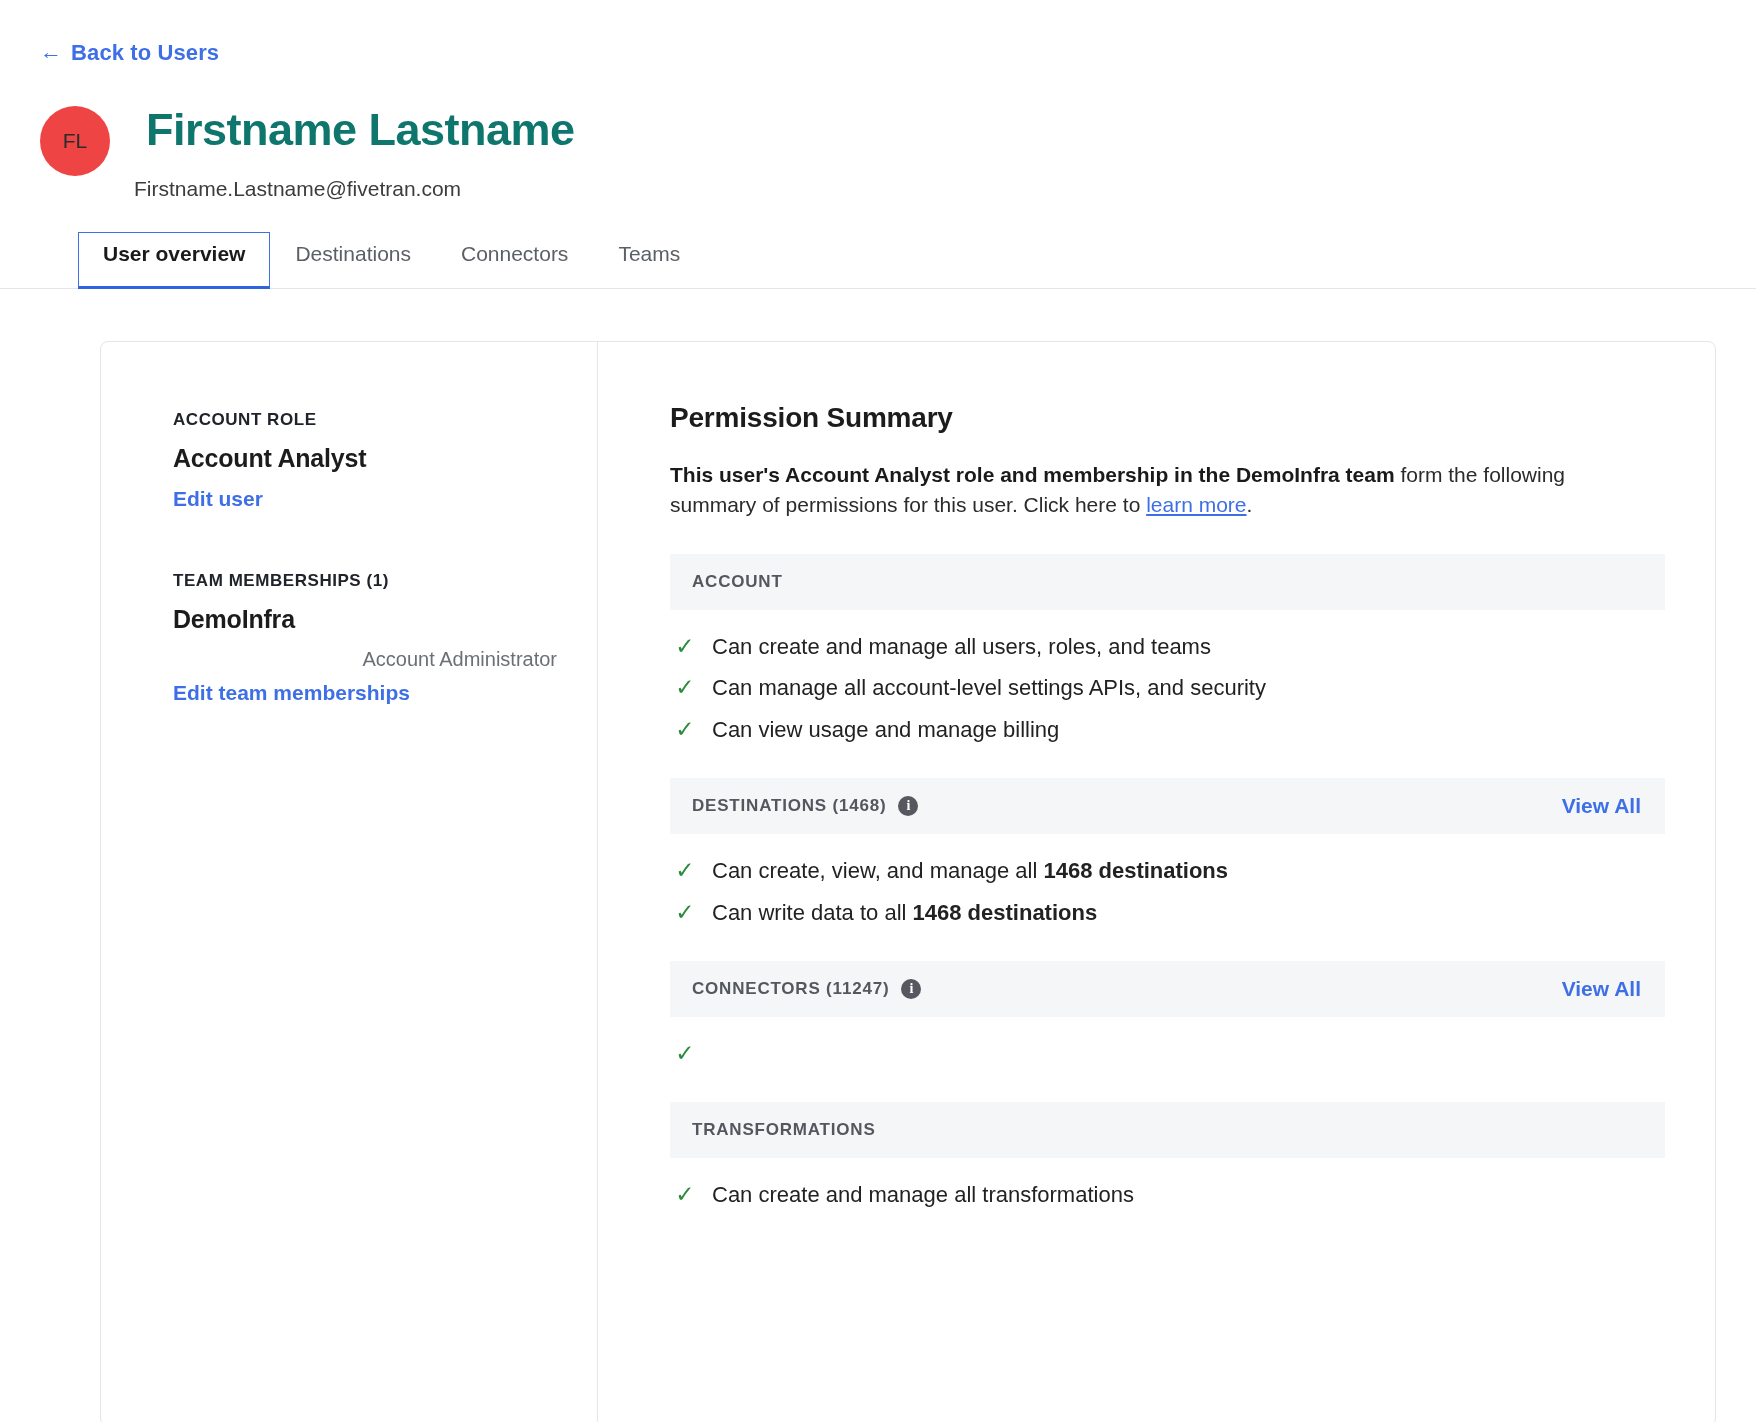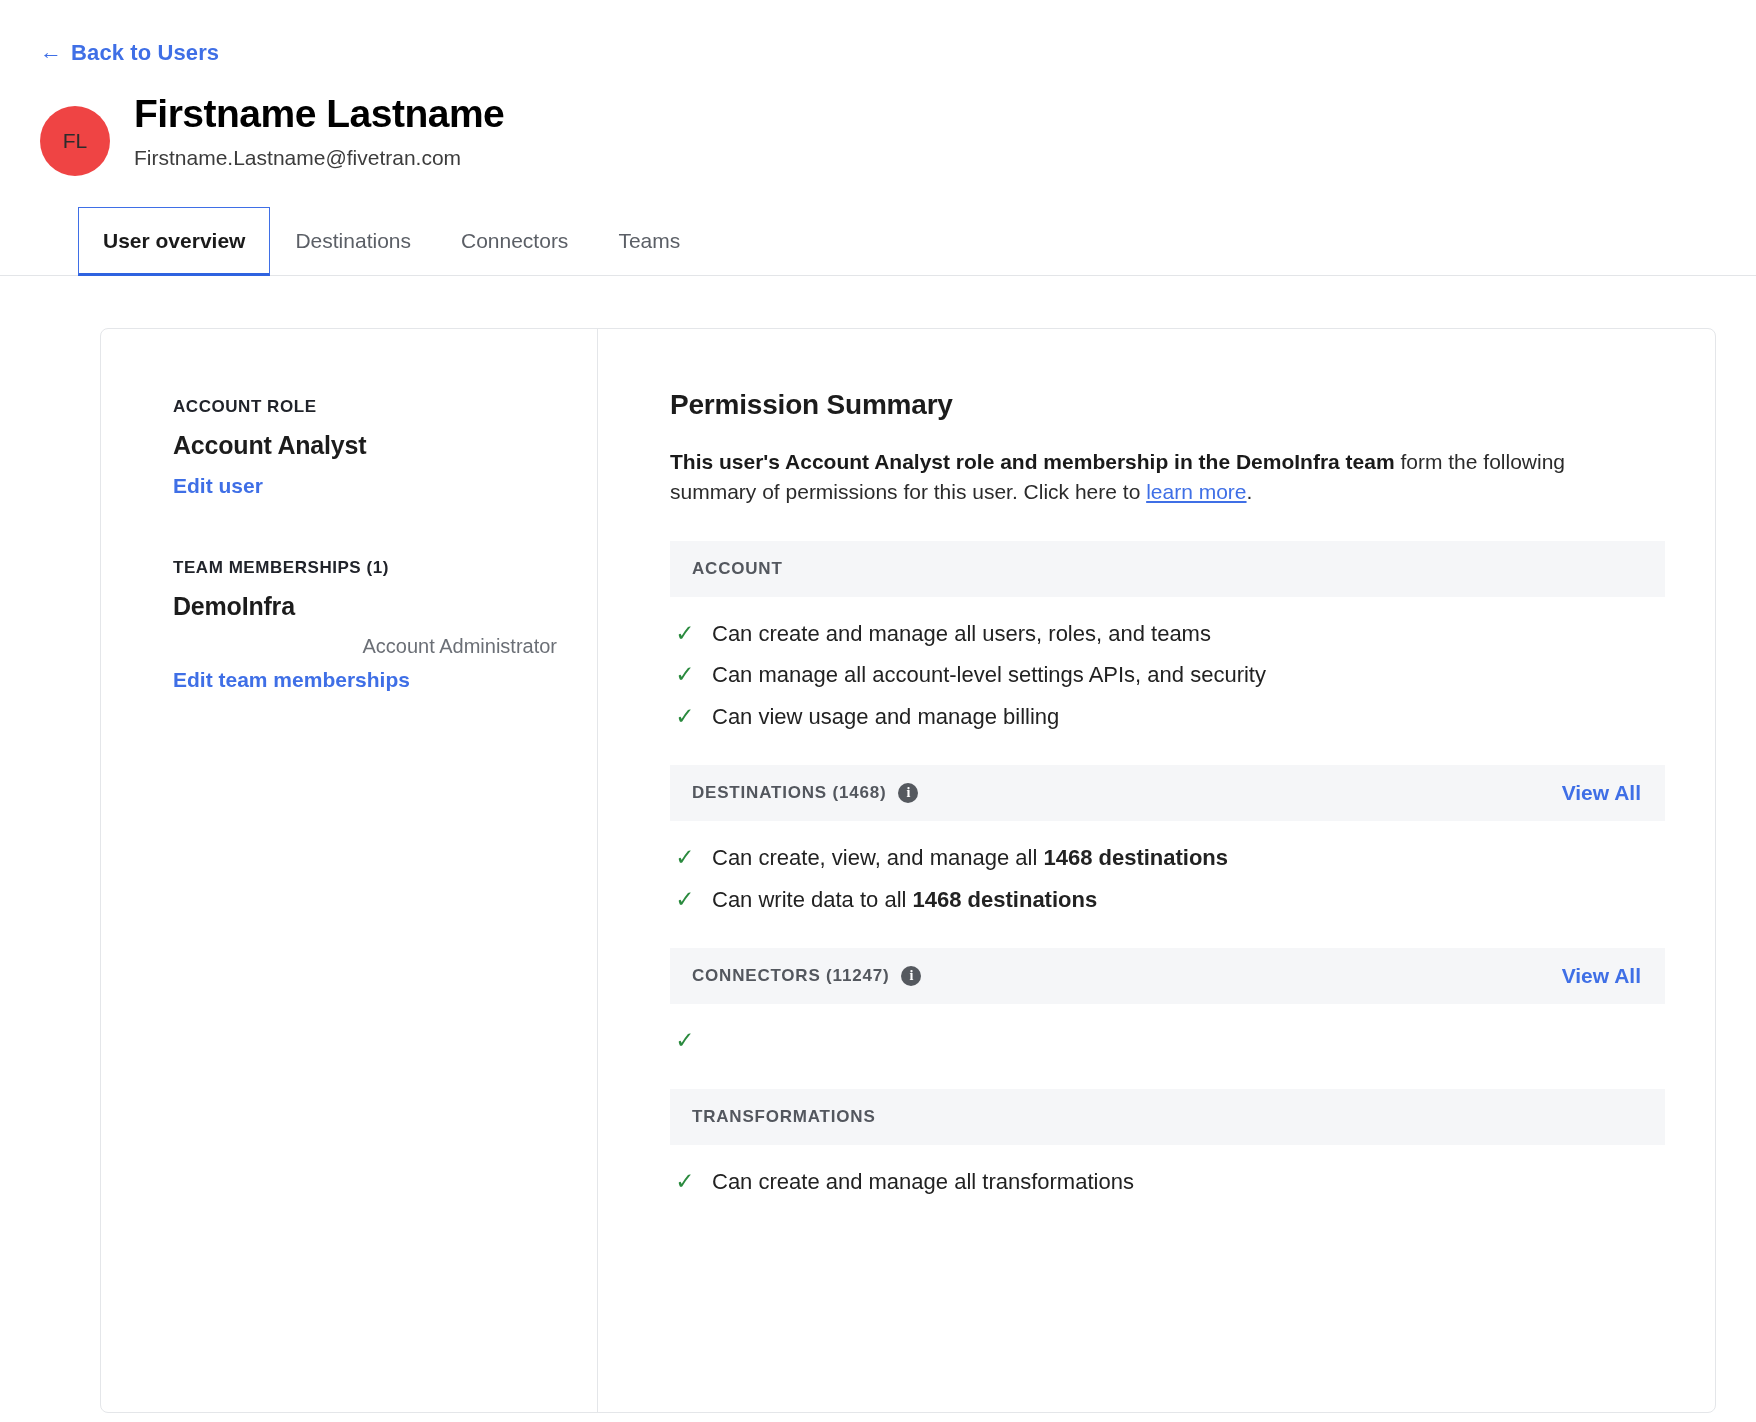--- a/index.html
+++ b/index.html
@@ -55,26 +55,26 @@
     display: flex;
     align-items: center;
     justify-content: center;
     font-size: 21px;
     font-weight: 400;
     flex: none;
     margin-top: 14px;
   }
   .user-names { display: flex; flex-direction: column; }
   .user-title {
-    font-size: 39px;
+    font-size: 45px;
     font-weight: 700;
     letter-spacing: -0.5px;
     line-height: 1.15;
-    color: #000000;
-    margin: 0;
+    color: #0f766e;
+    margin: 12px;
   }
   .user-email {
     font-size: 21px;
     color: #3c3c3c;
     margin-top: 9px;
     font-weight: 400;
   }
 
   
   .tabs-wrap {
@@ -84,21 +84,21 @@
   }
   .tabs {
     display: flex;
     align-items: stretch;
     gap: 0;
     padding-left: 78px;
   }
   .tab {
     font-size: 21px;
     color: #5b5f66;
-    padding: 20px 24px 20px 24px;
+    padding: 8px 24px 20px 24px;
     cursor: pointer;
     white-space: nowrap;
     background: transparent;
     border: 1px solid transparent;
     line-height: 1.2;
     position: relative;
     top: 1px;
   }
   .tab.active {
     color: #1a1a1a;

